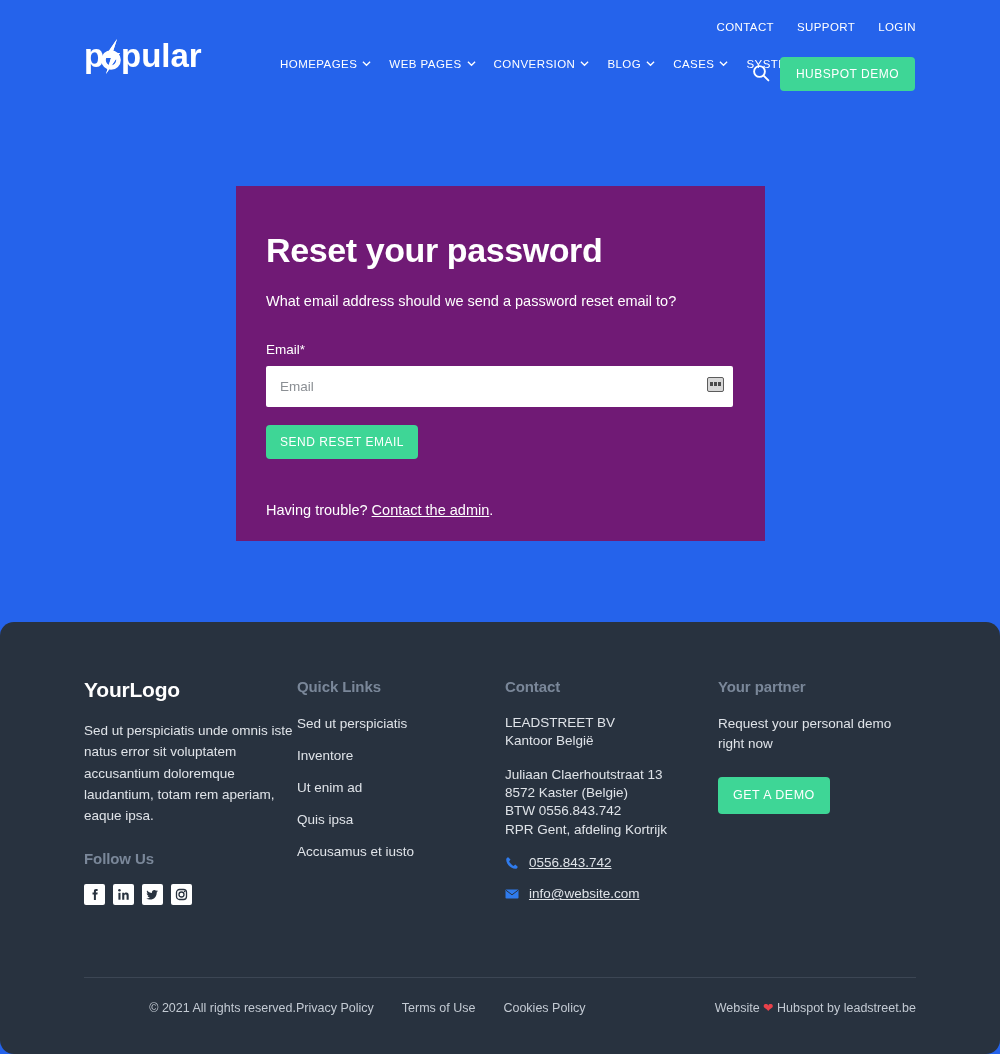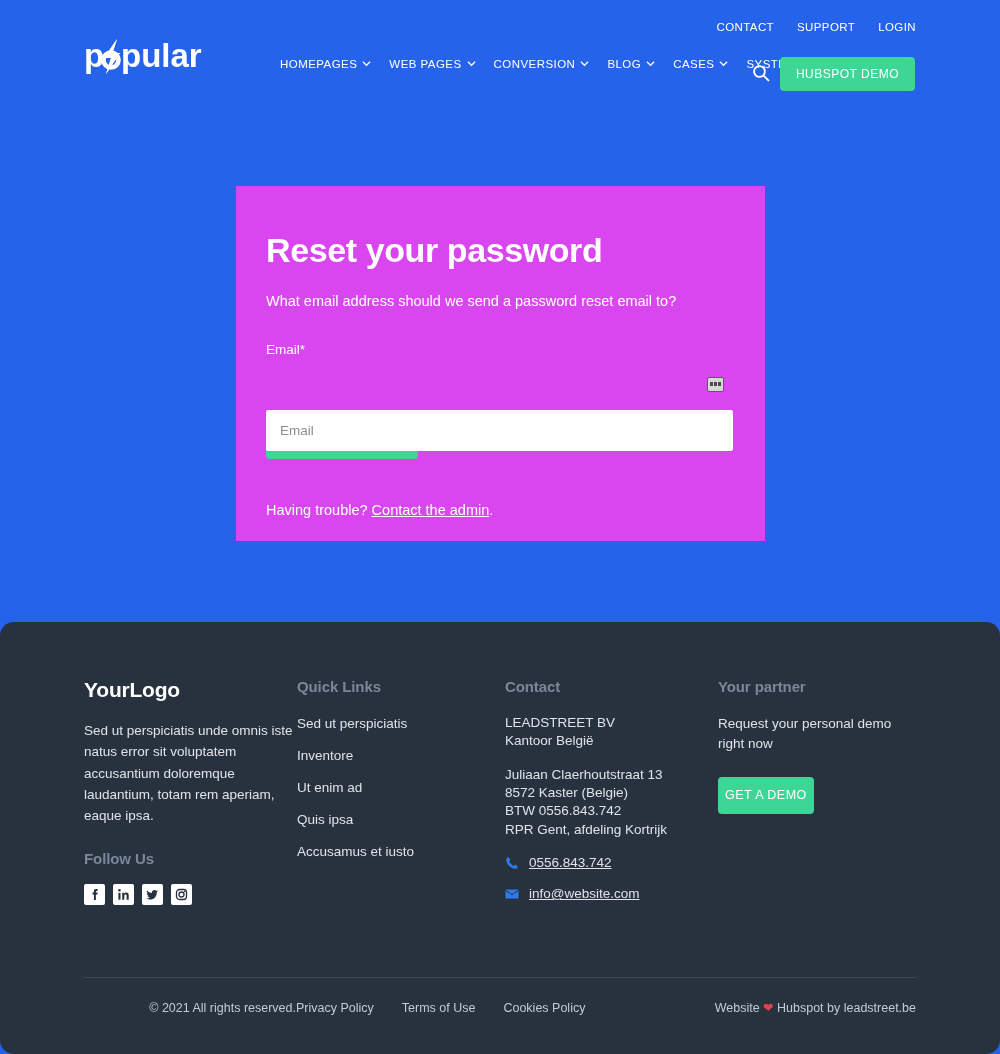--- a/index.html
+++ b/index.html
@@ -98,21 +98,21 @@
     height: 34px;
   }
 
   
   .card {
     position: absolute;
     left: 236px;
     top: 186px;
     width: 529px;
     height: 355px;
-    background: #d946ef;
+    background: #701a75;
     padding: 46px 30px 0 30px;
   }
   .card h1 {
     color: #ffffff;
     font-size: 34px;
     font-weight: bold;
     letter-spacing: -0.4px;
     line-height: 1.1;
   }
   .card .subtitle {
@@ -137,21 +137,20 @@
     width: 467px;
     height: 41px;
     border: none;
     border-radius: 2px;
     background: #ffffff;
     font-family: "Liberation Sans", sans-serif;
     font-size: 13.5px;
     color: #33475b;
     padding: 0 36px 0 14px;
     outline: none;
-    margin-top: 44px;
   }
   .email-input::placeholder { color: #8b8f94; }
   .autofill-icon {
     position: absolute;
     right: 9px;
     top: 11px;
     width: 17px;
     height: 15px;
   }
   .send-btn {
@@ -230,21 +229,21 @@
   }
   .contact-row .ci { width: 14px; height: 14px; flex: 0 0 14px; }
   .partner-text {
     color: #dfe3e8;
     font-size: 13.5px;
     line-height: 1.5;
     margin-top: 19px;
   }
   .demo2-btn {
     margin-top: 22px;
-    width: 96px;
+    width: 112px;
     height: 37px;
     font-size: 12.5px;
   }
 
   .follow {
     position: absolute;
     left: 84px;
     top: 228px;
   }
   .follow h4 { color: #7a8799; font-size: 15px; font-weight: bold; }

